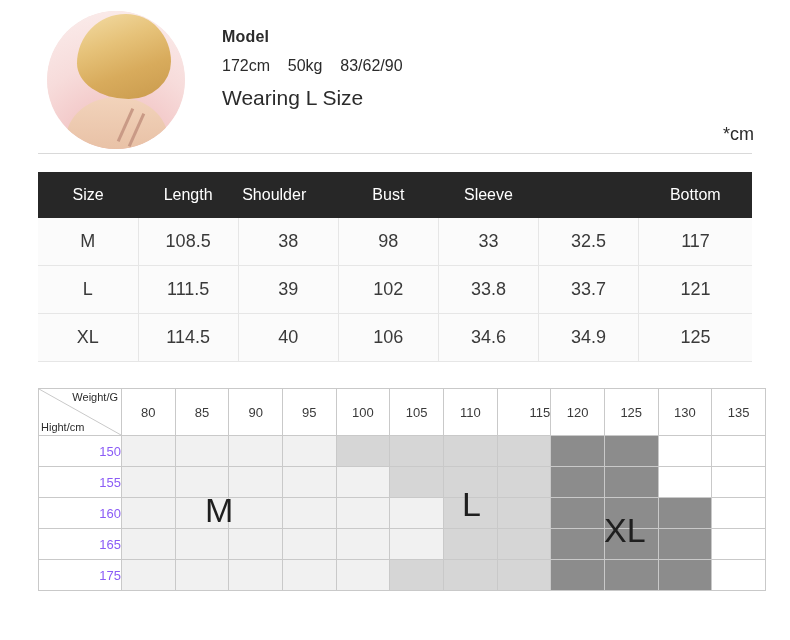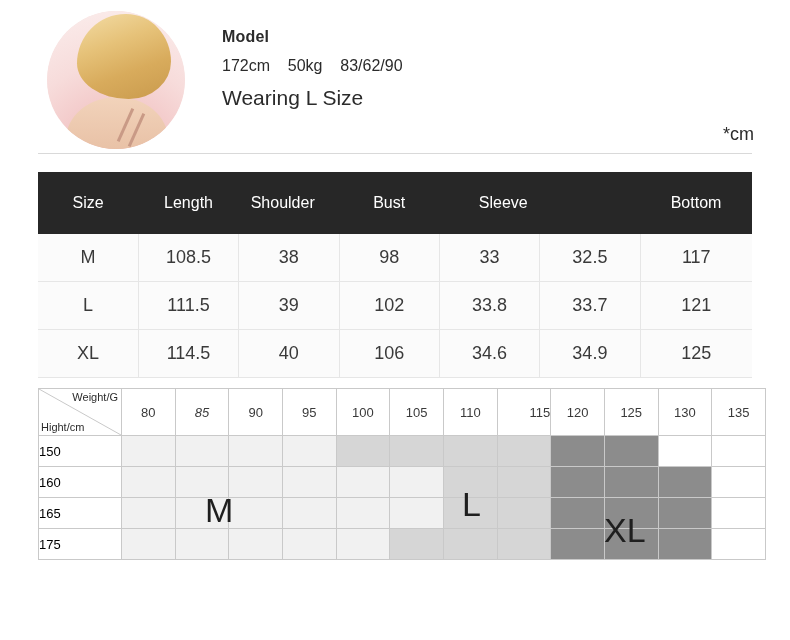--- a/index.html
+++ b/index.html
@@ -132,21 +132,21 @@
     width: 714px;
     border-collapse: collapse;
     table-layout: fixed;
   }
   .size-table th {
     background: #272727;
     color: #ffffff;
     font-size: 16px;
     font-weight: normal;
     height: 38px;
-    padding: 12px;
+    padding: 4px;
     border: none;
   }
   .size-table td {
     height: 47px;
     padding: 0;
     text-align: center;
     font-size: 18px;
     color: #3a3a3a;
     background: #fbfbfb;
     border: 1px solid #e6e6e6;
@@ -203,23 +203,23 @@
   }
   .fit-grid th.wcol {
     height: 46px;
     text-align: center;
     font-size: 13px;
     color: #3a3a3a;
   }
   .fit-grid td.hrow {
     width: 82px;
     height: 30px;
-    text-align: left;
+    text-align: right;
     font-size: 13px;
-    color: #000000;
+    color: #8b5cf6;
     background: #ffffff;
     margin-top: 16px;
   }
   .fit-grid td.cell {
     height: 30px;
     position: relative;
   }
   .cell.l0 { background: #ffffff; }
   .cell.l1 { background: #f1f1f1; }
   .cell.l2 { background: #d6d6d6; }
@@ -263,21 +263,21 @@
     <div class="divider"></div>
   </div>
 
   <table class="size-table">
     <thead>
       <tr>
         <th style="width:14%;text-align:center;">Size</th>
         <th style="width:14%;text-align:center;margin-top:20px;">Length</th>
         <th style="width:14%;text-align:left;">Shoulder</th>
         <th style="width:14%;text-align:center;">Bust</th>
-        <th style="width:14%;text-align:right;">Sleeve</th>
+        <th style="width:14%;text-align:center;">Sleeve</th>
         <th style="width:14%;text-align:center;"></th>
         <th style="width:16%;text-align:center;">Bottom</th>
       </tr>
     </thead>
     <tbody>
       <tr>
         <td class="first-col">M</td>
         <td>108.5</td>
         <td>38</td>
         <td>98</td>
@@ -312,21 +312,21 @@
         <th class="corner">
           <span class="corner-diag">
             <svg width="82" height="46" viewBox="0 0 82 46" xmlns="http://www.w3.org/2000/svg">
               <line x1="0" y1="0" x2="82" y2="46" stroke="#c9c9c9" stroke-width="1"></line>
             </svg>
           </span>
           <span class="corner-weight">Weight/G</span>
           <span class="corner-height">Hight/cm</span>
         </th>
       <th class="wcol" style="width: 52.6667px;">80</th>
-          <th class="wcol" style="width: 52.6667px; font-style: italic;">85</th>
+          <th class="wcol" style="width: 52.6667px;">85</th>
           <th class="wcol" style="width: 52.6667px;">90</th>
           <th class="wcol" style="width: 52.6667px;">95</th>
           <th class="wcol" style="width: 52.6667px;">100</th>
           <th class="wcol" style="width: 52.6667px;">105</th>
           <th class="wcol" style="width: 52.6667px;">110</th>
           <th class="wcol" style="width: 52.6667px; text-align: right;">115</th>
           <th class="wcol" style="width: 52.6667px; margin-top: 40px;">120</th>
           <th class="wcol" style="width: 52.6667px;">125</th>
           <th class="wcol" style="width: 52.6667px;">130</th>
           <th class="wcol" style="width: 52.6667px;">135</th>
@@ -342,20 +342,35 @@
           <td class="cell l2"></td>
           <td class="cell l2"></td>
           <td class="cell l2"></td>
           <td class="cell l2"></td>
           <td class="cell l3"></td>
           <td class="cell l3"></td>
           <td class="cell l0"></td>
           <td class="cell l0"></td>
         </tr>
         <tr>
+          <td class="hrow">155</td>
+          <td class="cell l1"></td>
+          <td class="cell l1"></td>
+          <td class="cell l1"></td>
+          <td class="cell l1"></td>
+          <td class="cell l1"></td>
+          <td class="cell l2"></td>
+          <td class="cell l2"></td>
+          <td class="cell l2"></td>
+          <td class="cell l3"></td>
+          <td class="cell l3"></td>
+          <td class="cell l0"></td>
+          <td class="cell l0"></td>
+        </tr>
+        <tr>
           <td class="hrow">160</td>
           <td class="cell l1"></td>
           <td class="cell l1"></td>
           <td class="cell l1"></td>
           <td class="cell l1"></td>
           <td class="cell l1"></td>
           <td class="cell l1"></td>
           <td class="cell l2"></td>
           <td class="cell l2"></td>
           <td class="cell l3"></td>

